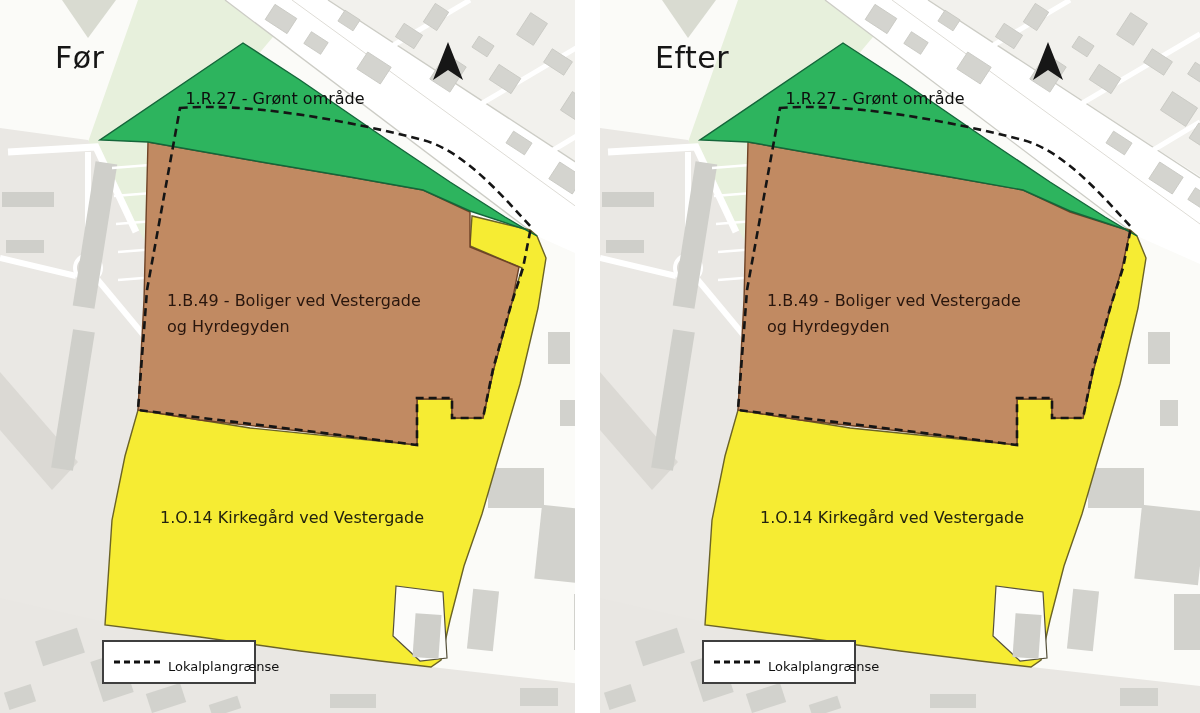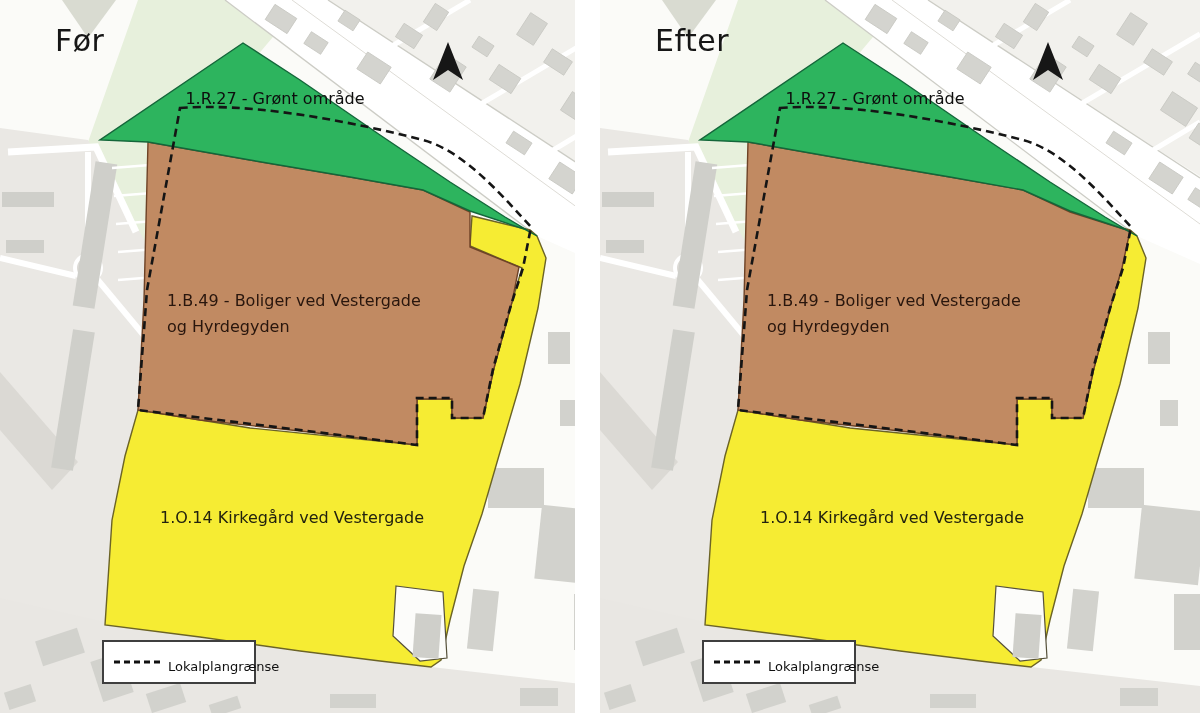--- a/index.html
+++ b/index.html
@@ -2,21 +2,21 @@
 <html><head>
 <meta charset="utf-8">
 <style>
   html,body{margin:0;padding:0;background:#ffffff;}
   .stage{position:relative;width:1200px;height:713px;background:#ffffff;display:flex;overflow:hidden;
          font-family:"DejaVu Sans","Liberation Sans",sans-serif;}
   .panel{position:relative;height:713px;}
   .panel.before{width:575px;margin-right:25px;}
   .panel.after{width:672px;}
   .panel svg{display:block;}
-  .panel-title{position:absolute;left:55px;top:23px;font-size:30px;color:#161616;letter-spacing:0.5px;}
+  .panel-title{position:absolute;left:55px;top:40px;font-size:30px;color:#161616;letter-spacing:0.5px;}
   svg text{font-family:"DejaVu Sans","Liberation Sans",sans-serif;}
 </style>
 </head>
 <body>
 
 <div class="stage">
   <section class="panel before">
     <div class="panel-title">Før</div>
     <svg id="svg-before" width="575" height="713" viewBox="0 0 575 713">
         <polygon points="0,0 600,0 600,713 0,713" fill="#fbfbf8"></polygon>

